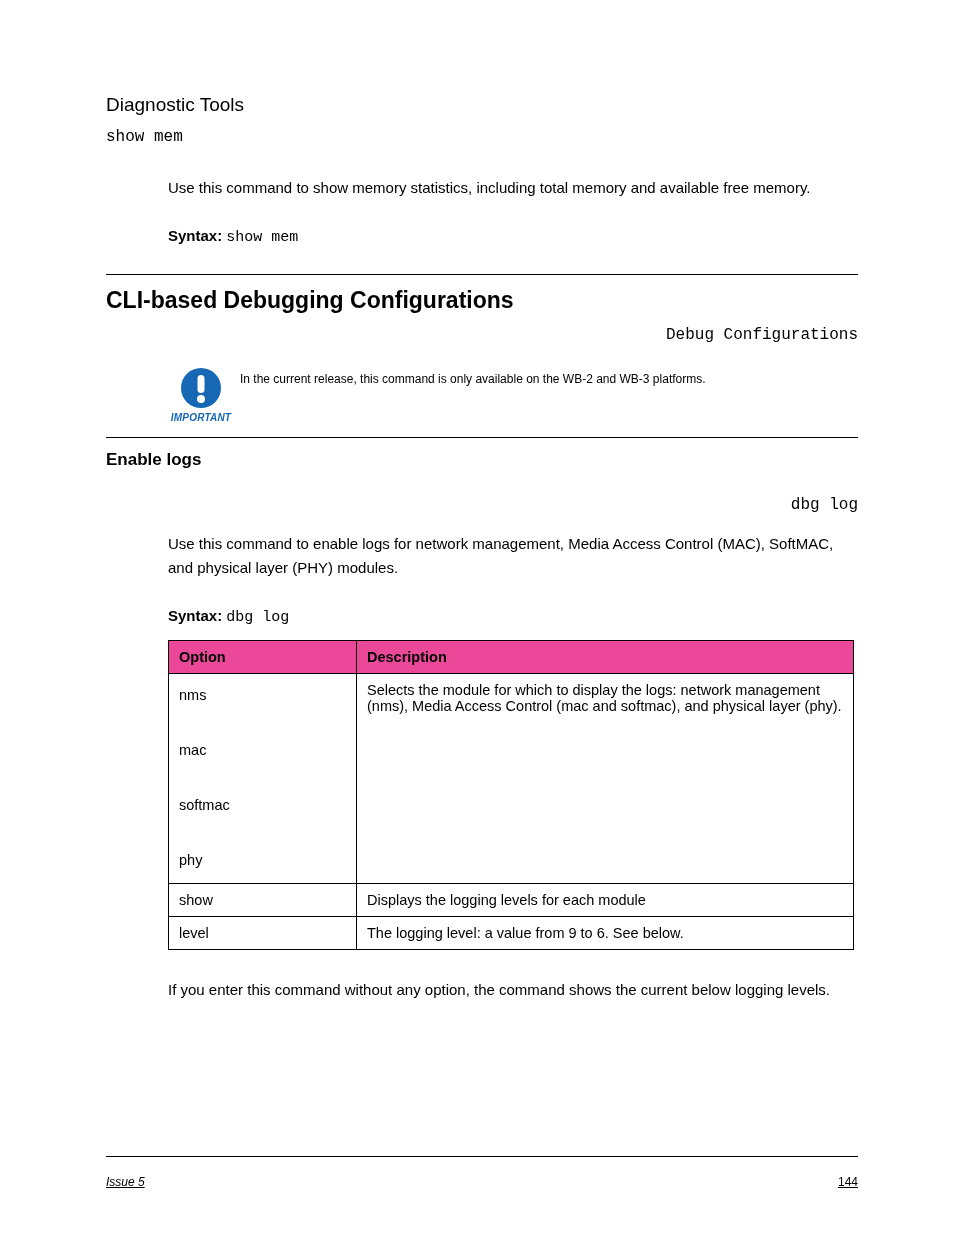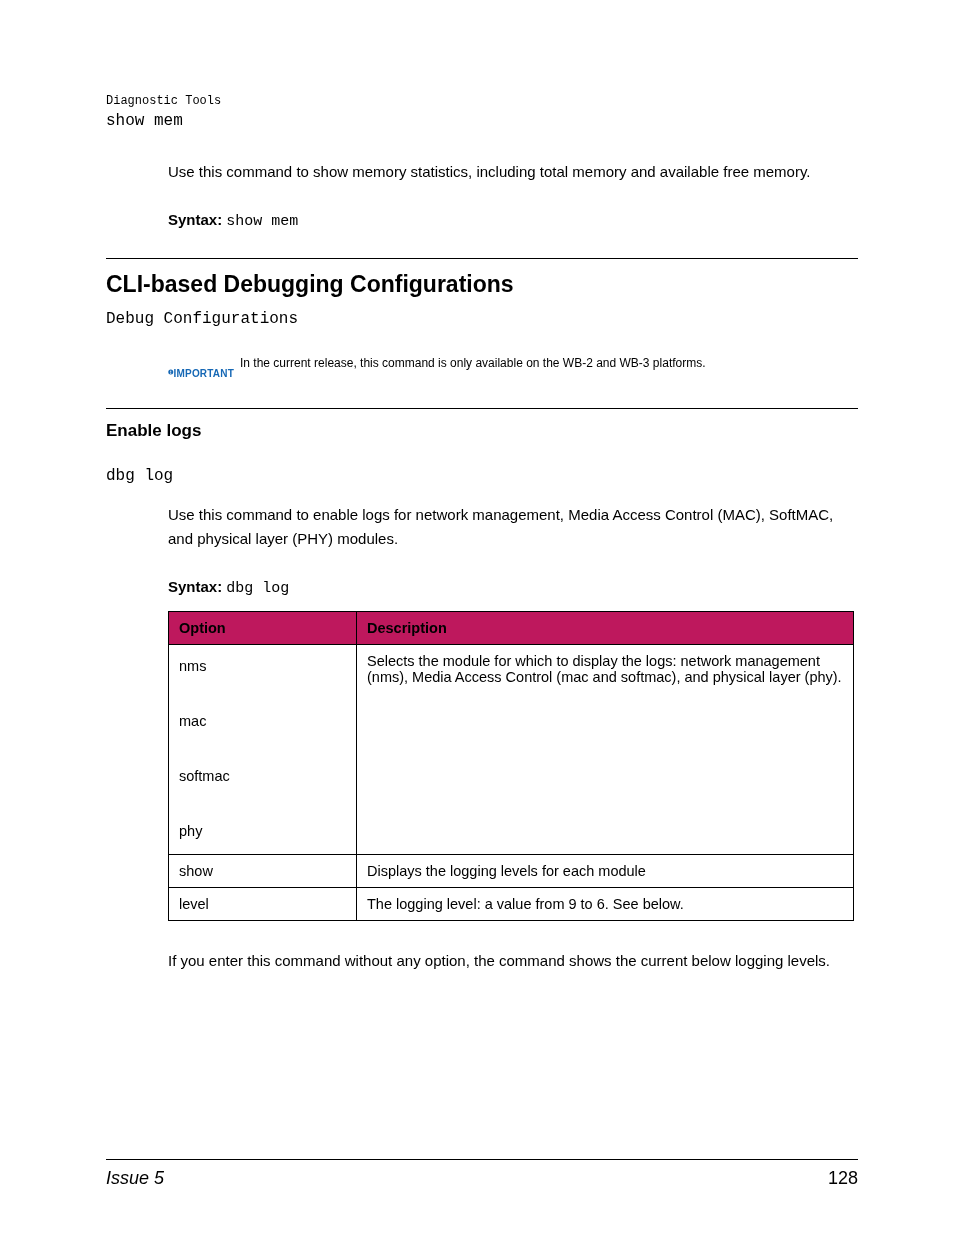--- a/index.html
+++ b/index.html
@@ -6,23 +6,22 @@
   body {
     width: 954px;
     height: 1235px;
     background: #fff;
     font-family: Arial, Helvetica, sans-serif;
     color: #000;
     position: relative;
     padding: 94px 96px 50px 106px;
   }
   .header-title {
-    font-size: 12px;
-    margin-bottom: 4px;
-    font-family: Liberation Mono, monospace;
+    font-size: 19px;
+    margin-bottom: 12px;
   }
   .header-sub {
     font-family: "Courier New", monospace;
     font-size: 16px;
     margin-bottom: 30px;
   }
   .body-text {
     font-size: 15px;
     line-height: 1.6;
     margin-left: 62px;
@@ -36,33 +35,35 @@
   }
   .section-heading {
     font-size: 23px;
     font-weight: bold;
     margin-bottom: 12px;
   }
   .section-sub {
     font-family: "Courier New", monospace;
     font-size: 16px;
     margin-bottom: 22px;
+    text-align: right;
   }
   .callout-row {
     display: flex;
     align-items: flex-start;
     margin-left: 62px;
     margin-bottom: 14px;
   }
   .callout-icon {
     width: 66px;
     flex: 0 0 66px;
     display: flex;
-    flex-direction: row;
+    flex-direction: column;
     align-items: center;
+    font-style: italic;
   }
   .callout-icon svg { display: block; }
   .callout-label {
     font-size: 10px;
     font-weight: bold;
     color: #1668b5;
     letter-spacing: 0.2px;
     margin-top: 2px;
   }
   .callout-text {
@@ -83,38 +84,39 @@
     font-size: 14.5px;
     margin-bottom: 28px;
   }
   table.options th, table.options td {
     border: 1px solid #000;
     padding: 8px 10px;
     text-align: left;
     vertical-align: top;
   }
   table.options th {
-    background: #be185d;
+    background: #ec4899;
     font-weight: bold;
   }
   table.options td:first-child, table.options th:first-child {
     width: 188px;
   }
   .mono { font-family: "Courier New", monospace; font-size: 15px; }
   .footer {
     position: absolute;
     bottom: 46px;
     left: 106px;
     right: 96px;
     border-top: 1px solid #000;
-    padding-top: 8px;
+    padding-top: 18px;
     display: flex;
     justify-content: space-between;
-    font-size: 18px;
+    font-size: 12px;
     font-style: italic;
+    text-decoration: underline;
   }
   .footer .right { font-style: normal; }
 </style>
 </head>
 <body>
 
 <div class="header-title">Diagnostic Tools</div>
 <div class="header-sub">show mem</div>
 
 <div class="body-text">Use this command to show memory statistics, including total memory and available free memory.</div>
@@ -178,14 +180,14 @@
       <td>level</td>
       <td>The logging level: a value from 9 to 6. See below.</td>
     </tr>
   </tbody>
 </table>
 
 <div class="body-text">If you enter this command without any option, the command shows the current below logging levels.</div>
 
 <div class="footer">
   <span>Issue 5</span>
-  <span class="right">128</span>
+  <span class="right">144</span>
 </div>
 
 </body></html>

